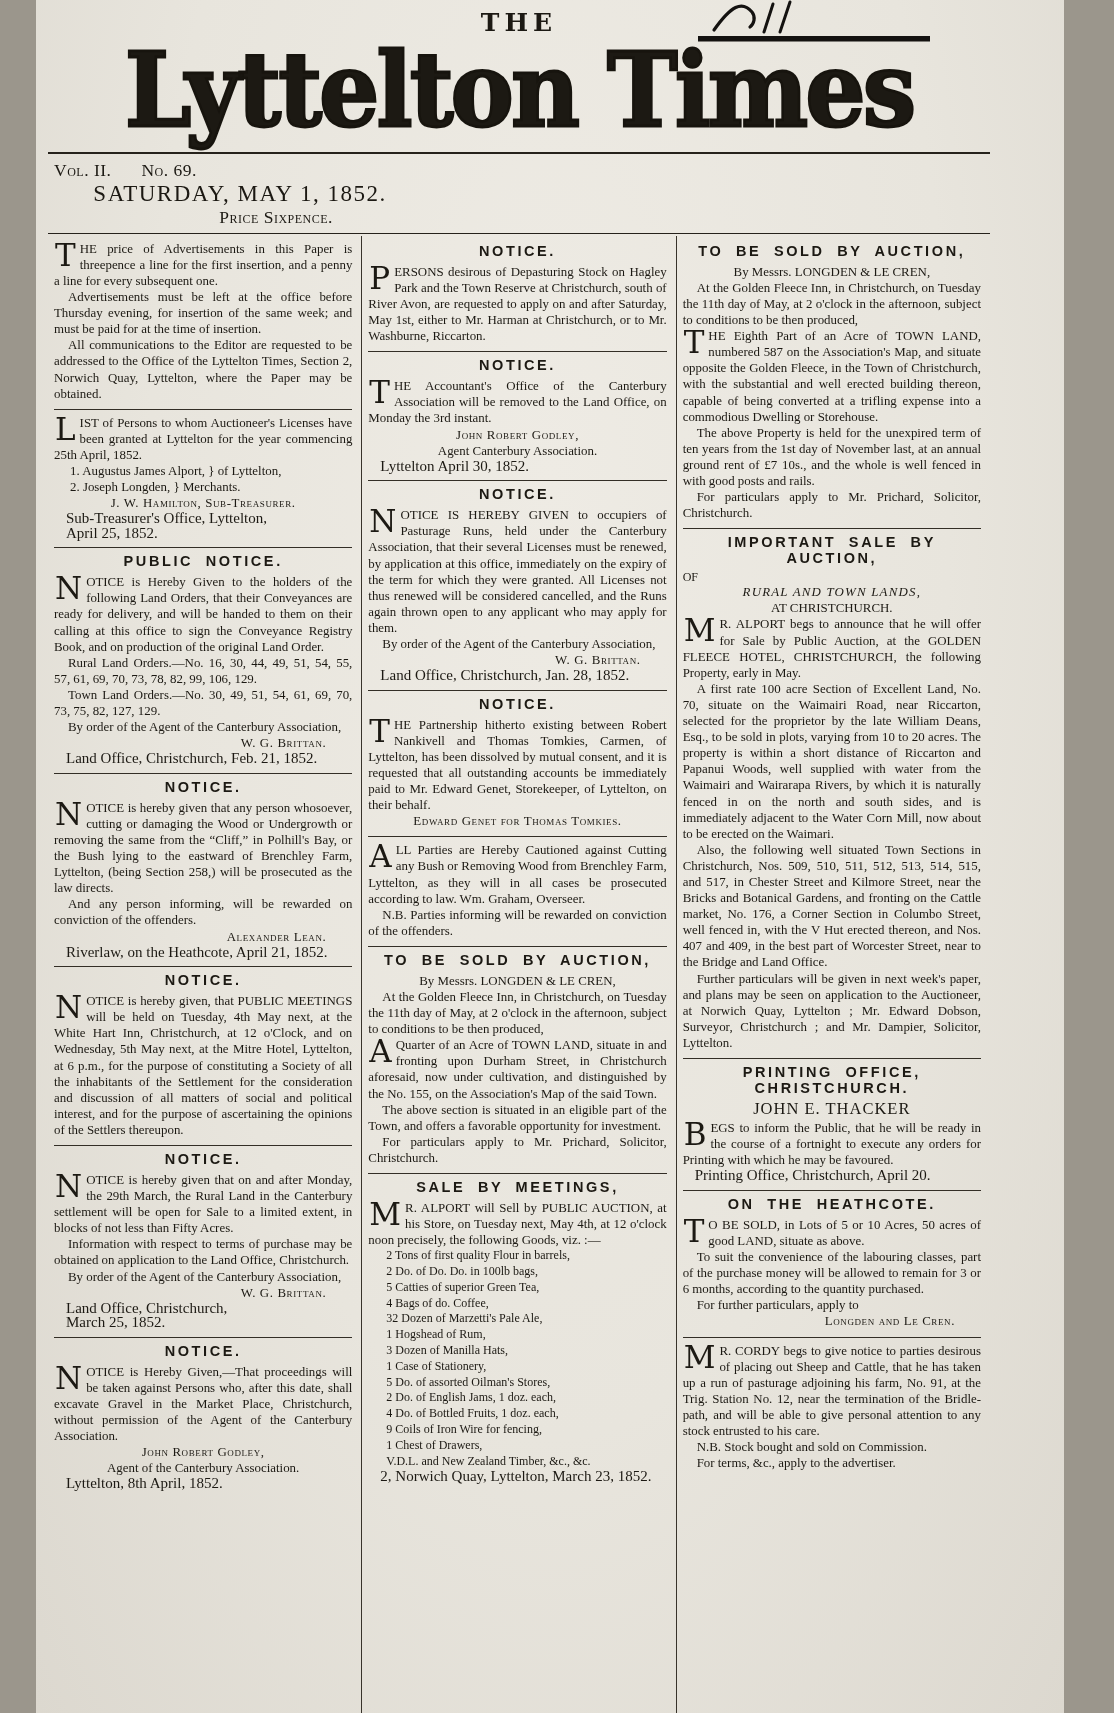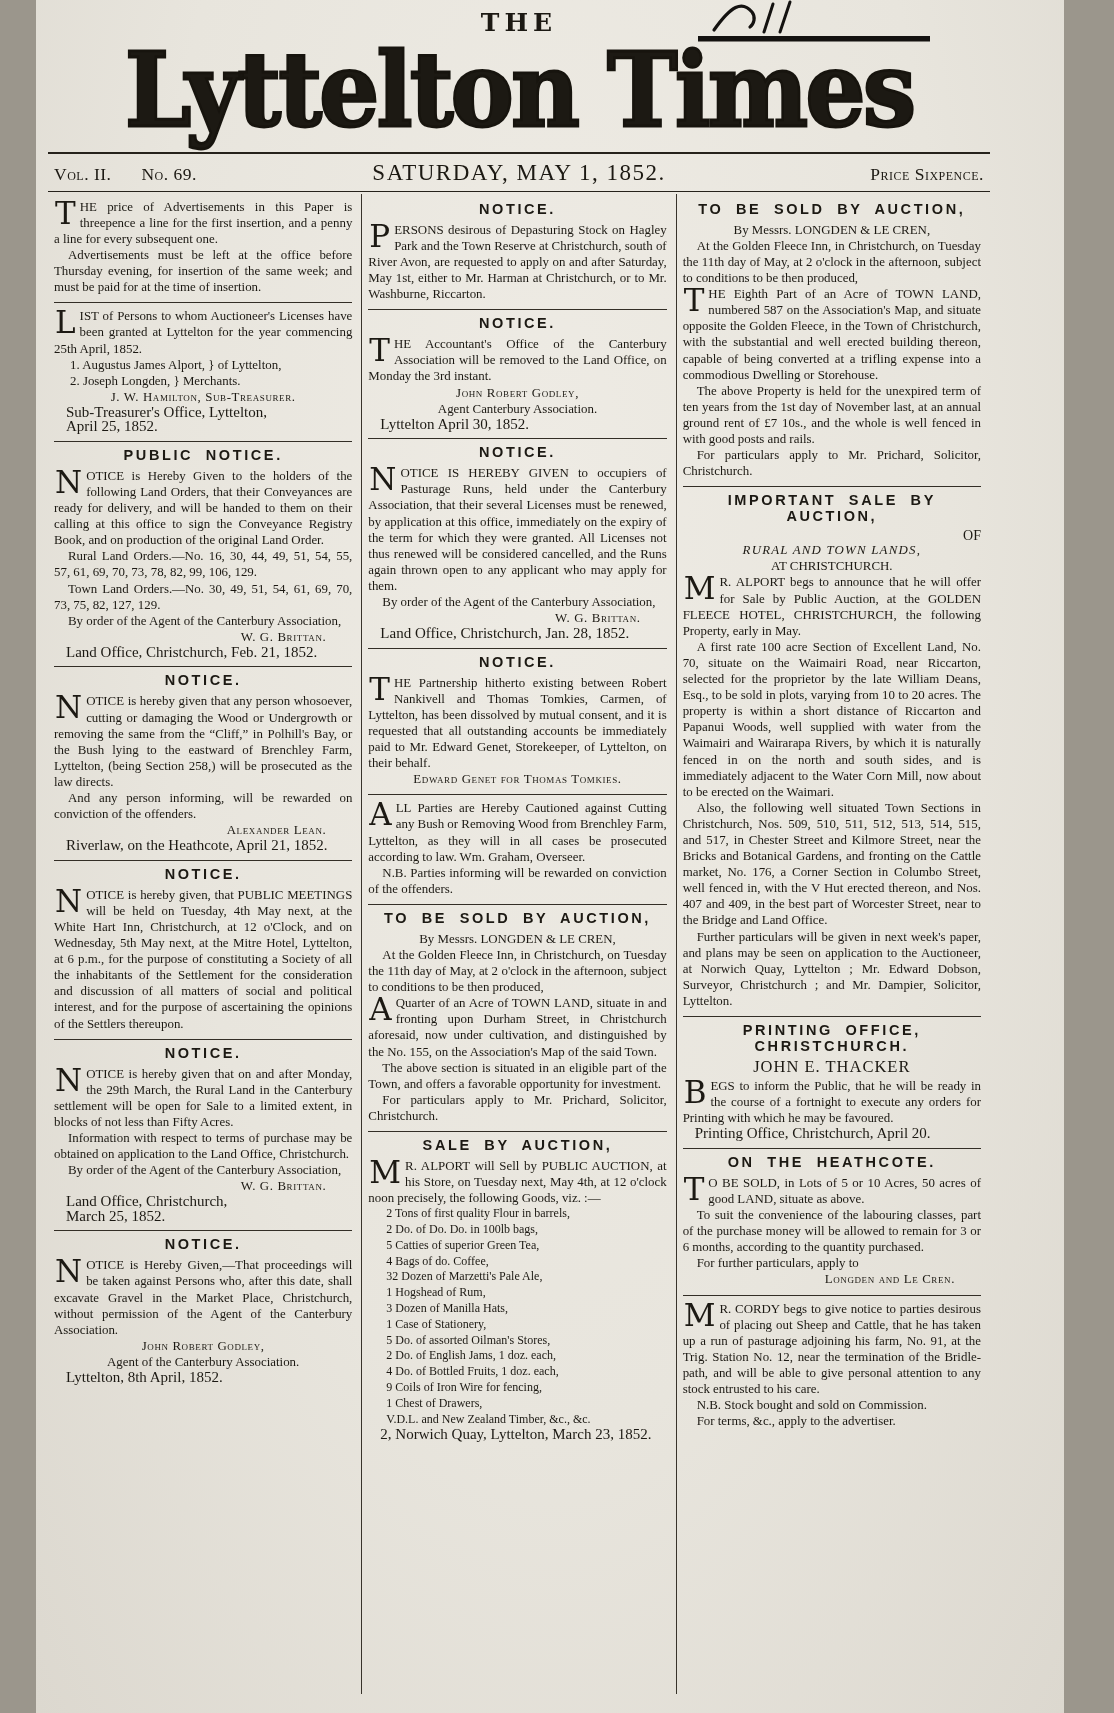--- a/index.html
+++ b/index.html
@@ -32,21 +32,21 @@
     transform: scaleY(1.08); transform-origin: top center;
     white-space: nowrap;
   }
   .ink-mark { position: absolute; left: 640px; top: 0; pointer-events: none; }
 
   .rule-full { border-top: 2px solid #26221b; margin-top: 16px; }
   .rule-thin { border-top: 1.4px solid #26221b; }
 
   
   .dateline {
-    display: flex; align-items: baseline; padding: 6px 6px 5px 6px;
+    display: flex; align-items: baseline; padding: 6px 6px 5px 6px; flex-direction: column;
   }
   .dl-left  { width: 30%; }
   .dl-mid   { width: 40%; text-align: center; }
   .dl-right { width: 30%; text-align: right; }
   .dl-vol, .dl-no { font-variant: small-caps; font-size: 17.5px; letter-spacing: .5px; }
   .dl-vol { margin-right: 26px; }
   .dl-date { font-size: 23px; letter-spacing: 1.5px; }
   .dl-price { font-variant: small-caps; font-size: 17.5px; letter-spacing: .5px; text-align: right; }
 
   
@@ -65,21 +65,21 @@
   .p-first { text-align: justify; }
   .dropcap {
     float: left; font-size: 31px; line-height: 26px;
     padding: 1px 4px 0 1px; font-family: "DejaVu Serif", serif;
   }
   .p-body   { text-align: justify; text-indent: 14px; }
   .p-plain  { text-indent: 16px; }
   .p-center { text-align: center; }
   .p-centersc { text-align: center; font-variant: small-caps; letter-spacing: .6px; }
   .p-centeritalic { text-align: center; font-style: italic; letter-spacing: 1.2px; }
-  .p-centersmall { text-align: right; font-size: 14px; line-height: 13px; }
+  .p-centersmall { text-align: left; font-size: 12px; line-height: 13px; }
   .p-centerbig { text-align: center; font-size: 16.5px; letter-spacing: 1px; margin: 1px 0 3px; }
   .p-rightsc { text-align: right; padding-right: 26px; font-variant: small-caps; letter-spacing: .6px; }
   .p-office { font-size: 15px; line-height: 14.5px; text-indent: 12px; }
   .p-item   { font-size: 12px; line-height: 15.8px; padding-left: 34px; text-indent: -16px; }
   .article { margin-bottom: 1px; }
 </style>
 </head>
 <body>
 
 <div class="page">
@@ -111,20 +111,21 @@
       </div>
     </div>
 
     <div class="rule-thin"></div>
 
     <div class="columns" id="columns">
         <div class="col">
           <article class="article">
             <p class="p-first"><span class="dropcap">T</span>HE price of Advertisements in this Paper is threepence a line for the first insertion, and a penny a line for every subsequent one.</p>
             <p class="p-body">Advertisements must be left at the office before Thursday evening, for insertion of the same week; and must be paid for at the time of insertion.</p>
+            <p class="p-body">All communications to the Editor are requested to be addressed to the Office of the Lyttelton Times, Section 2, Norwich Quay, Lyttelton, where the Paper may be obtained.</p>
           </article>
           <div class="divider"></div>
           <article class="article">
             <p class="p-first"><span class="dropcap">L</span>IST of Persons to whom Auctioneer's Licenses have been granted at Lyttelton for the year commencing 25th April, 1852.</p>
             <p class="p-plain">1. Augustus James Alport, } of Lyttelton,</p>
             <p class="p-plain">2. Joseph Longden,           } Merchants.</p>
             <p class="p-centersc">J. W. Hamilton, Sub-Treasurer.</p>
             <p class="p-office">Sub-Treasurer's Office, Lyttelton,</p>
             <p class="p-office">    April 25, 1852.</p>
           </article>
@@ -206,21 +207,21 @@
           <article class="article">
             <h2 class="heading">TO BE SOLD BY AUCTION,</h2>
             <p class="p-center">By Messrs. LONGDEN &amp; LE CREN,</p>
             <p class="p-body">At the Golden Fleece Inn, in Christchurch, on Tuesday the 11th day of May, at 2 o'clock in the afternoon, subject to conditions to be then produced,</p>
             <p class="p-first"><span class="dropcap">A</span> Quarter of an Acre of TOWN LAND, situate in and fronting upon Durham Street, in Christchurch aforesaid, now under cultivation, and distinguished by the No. 155, on the Association's Map of the said Town.</p>
             <p class="p-body">The above section is situated in an eligible part of the Town, and offers a favorable opportunity for investment.</p>
             <p class="p-body">For particulars apply to Mr. Prichard, Solicitor, Christchurch.</p>
           </article>
           <div class="divider"></div>
           <article class="article">
-            <h2 class="heading">SALE BY AUCTION,</h2>
+            <h2 class="heading">SALE BY MEETINGS,</h2>
             <p class="p-first"><span class="dropcap">M</span>R. ALPORT will Sell by PUBLIC AUCTION, at his Store, on Tuesday next, May 4th, at 12 o'clock noon precisely, the following Goods, viz. :—</p>
             <p class="p-item">2 Tons of first quality Flour in barrels,</p>
             <p class="p-item">2 Do.  of    Do.      Do. in 100lb bags,</p>
             <p class="p-item">5 Catties of superior Green Tea,</p>
             <p class="p-item">4 Bags of     do.     Coffee,</p>
             <p class="p-item">32 Dozen of Marzetti's Pale Ale,</p>
             <p class="p-item">1 Hogshead of Rum,</p>
             <p class="p-item">3 Dozen of Manilla Hats,</p>
             <p class="p-item">1 Case of Stationery,</p>
             <p class="p-item">5 Do. of assorted Oilman's Stores,</p>

